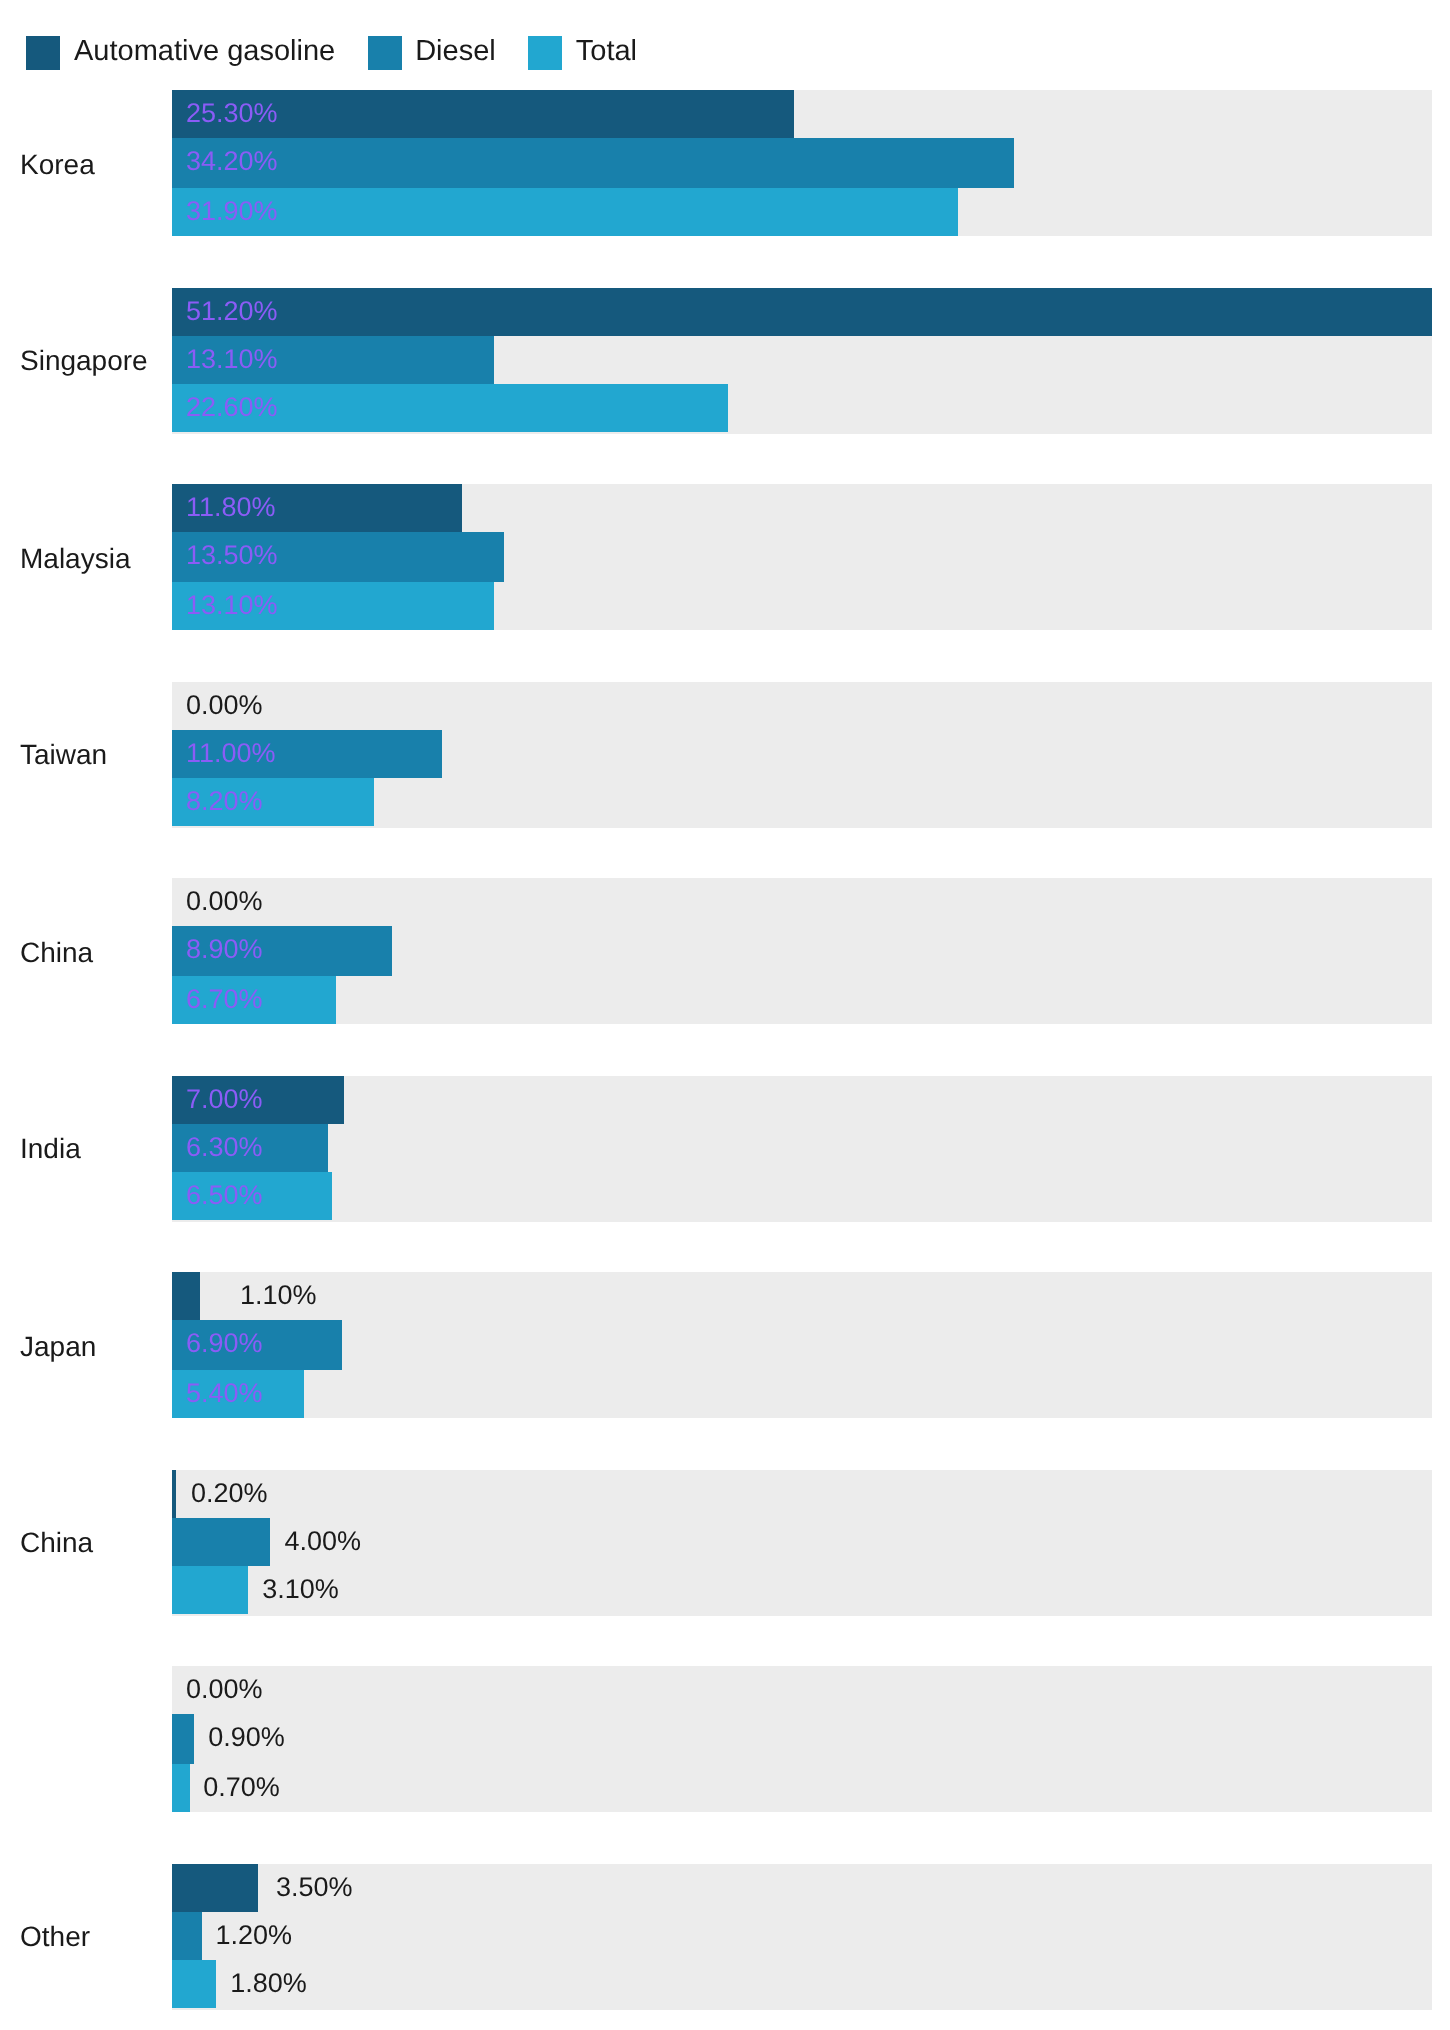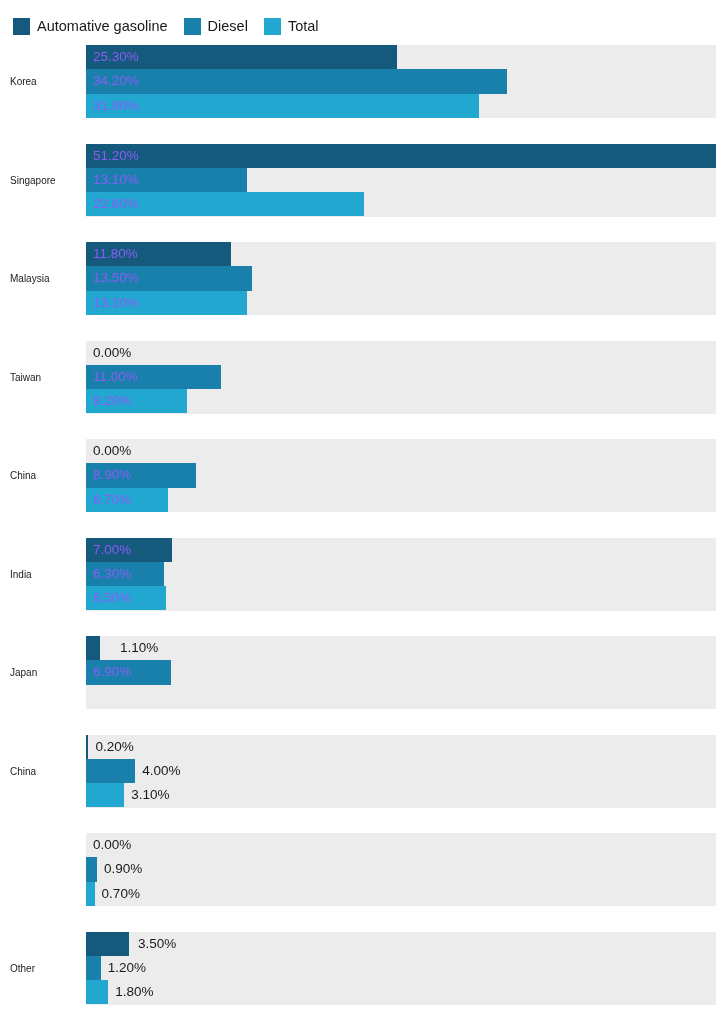--- a/index.html
+++ b/index.html
@@ -67,21 +67,21 @@
   }
 
   .group-label {
     position: absolute;
     left: 10px;
     top: 0;
     width: 72px;
     height: 73px;
     display: flex;
     align-items: center;
-    font-size: 10px;
+    font-size: 14px;
     color: #1a1a1a;
     white-space: nowrap;
   }
 
   .track {
     position: absolute;
     left: 86px;
     top: 0;
     width: 630px;
     height: 73px;
@@ -248,20 +248,24 @@
         <div class="group-label">Japan</div>
         <div class="track">
           <div class="bar-row r0">
             <div class="bar" style="width: 13.5352px; background: rgb(21, 89, 125);"></div>
             <div class="bar-label outside" style="left: 34px;">1.10%</div>
           </div>
           <div class="bar-row r1">
             <div class="bar" style="width: 84.9023px; background: rgb(24, 128, 171);"></div>
             <div class="bar-label inside">6.90%</div>
           </div>
+          <div class="bar-row r2">
+            <div class="bar" style="width: 66.4453px; background: rgb(34, 167, 208);"></div>
+            <div class="bar-label inside">5.40%</div>
+          </div>
         </div>
       </div>
       <div class="group">
         <div class="group-label">China</div>
         <div class="track">
           <div class="bar-row r0">
             <div class="bar" style="width: 2.46094px; background: rgb(21, 89, 125);"></div>
             <div class="bar-label outside" style="left: 9.46094px;">0.20%</div>
           </div>
           <div class="bar-row r1">

